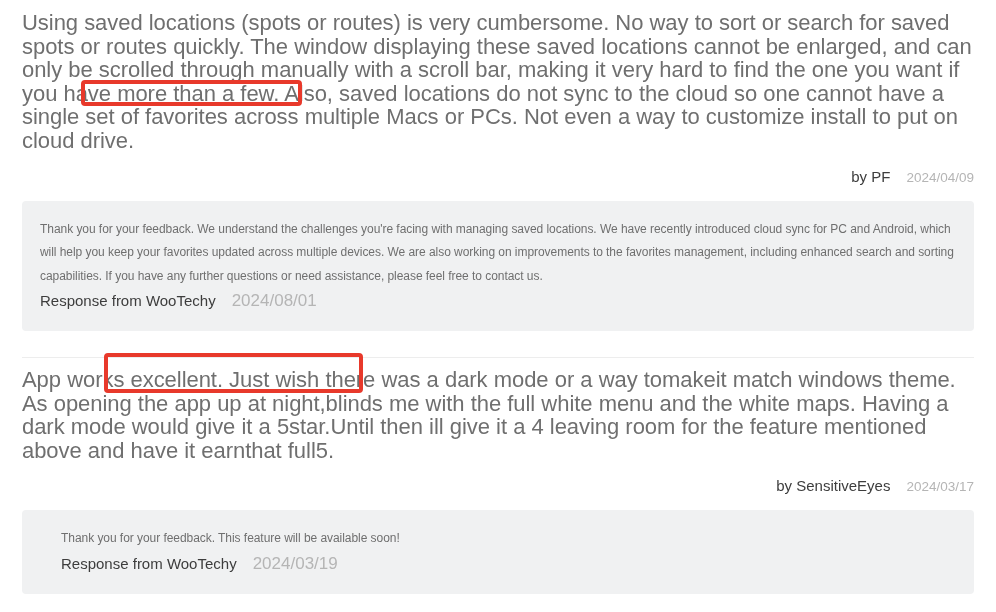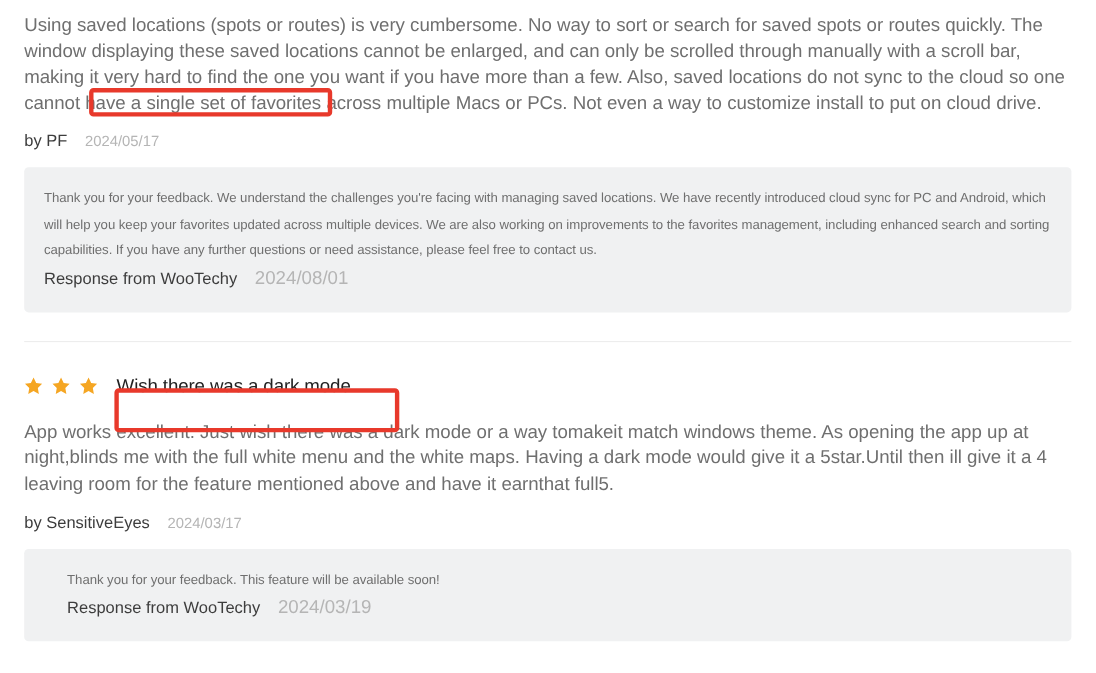--- a/index.html
+++ b/index.html
@@ -23,35 +23,36 @@
   }
 
   
   .review {
     position: relative;
     padding: 0 22px;
     box-sizing: border-box;
   }
 
   .review-body {
-    font-size: 17px;
+    font-size: 22px;
     line-height: 23.6px;
     color: #6f6f6f;
     letter-spacing: -0.05px;
     margin: 0;
     word-spacing: 0.1px;
   }
 
   .byline {
     margin-top: 14px;
     font-size: 15px;
     line-height: 20px;
     color: #3d3d3d;
     display: flex;
     align-items: baseline;
+    justify-content: flex-end;
   }
   .byline .author {
     color: #3d3d3d;
   }
   .byline .date {
     color: #b5b5b5;
     font-size: 13.5px;
     margin-left: 16px;
   }
 
@@ -147,48 +148,34 @@
 </head>
 <body>
 
 <div class="page">
 
   <div class="review">
     <p class="review-body r1-body">Using saved locations (spots or routes) is very cumbersome. No way to sort or search for saved spots or routes quickly. The window displaying these saved locations cannot be enlarged, and can only be scrolled through manually with a scroll bar, making it very hard to find the one you want if you have more than a few. Also, saved locations do not sync to the cloud so one cannot have a single set of favorites across multiple Macs or PCs. Not even a way to customize install to put on cloud drive.</p>
 
     <div class="byline">
       <span class="author">by PF</span>
-      <span class="date">2024/05/17</span>
+      <span class="date">2024/04/09</span>
     </div>
 
     <div class="response" style="background: rgb(240, 241, 242);">
       <p class="response-text">Thank you for your feedback. We understand the challenges you're facing with managing saved locations. We have recently introduced cloud sync for PC and Android, which will help you keep your favorites updated across multiple devices. We are also working on improvements to the favorites management, including enhanced search and sorting capabilities. If you have any further questions or need assistance, please feel free to contact us.</p>
       <div class="response-foot">
         <span class="who">Response from WooTechy</span>
         <span class="date">2024/08/01</span>
       </div>
     </div>
   </div>
 
   <div class="divider"></div>
 
-  <div class="title-row">
-    <div class="stars">
-      <svg class="star" viewBox="0 0 24 24">
-        <polygon fill="#f5a623" points="12,1.6 15.4,8.6 23,9.7 17.5,15.1 18.8,22.7 12,19.1 5.2,22.7 6.5,15.1 1,9.7 8.6,8.6"></polygon>
-      </svg>
-      <svg class="star" viewBox="0 0 24 24">
-        <polygon fill="#f5a623" points="12,1.6 15.4,8.6 23,9.7 17.5,15.1 18.8,22.7 12,19.1 5.2,22.7 6.5,15.1 1,9.7 8.6,8.6"></polygon>
-      </svg>
-      <svg class="star" viewBox="0 0 24 24">
-        <polygon fill="#f5a623" points="12,1.6 15.4,8.6 23,9.7 17.5,15.1 18.8,22.7 12,19.1 5.2,22.7 6.5,15.1 1,9.7 8.6,8.6"></polygon>
-      </svg>
-    </div>
-    <div class="review-title">Wish there was a dark mode</div>
-  </div>
 
   <div class="review" style="margin-top:10px;">
     <p class="review-body">App works excellent. Just wish there was a dark mode or a way tomakeit match windows theme. As opening the app up at night,blinds me with the full white menu and the white maps. Having a dark mode would give it a 5star.Until then ill give it a 4 leaving room for the feature mentioned above and have it earnthat full5.</p>
 
     <div class="byline">
       <span class="author">by SensitiveEyes</span>
       <span class="date">2024/03/17</span>
     </div>
 
     <div class="response" style="background: rgb(240, 241, 242); padding-left: 39px;">

